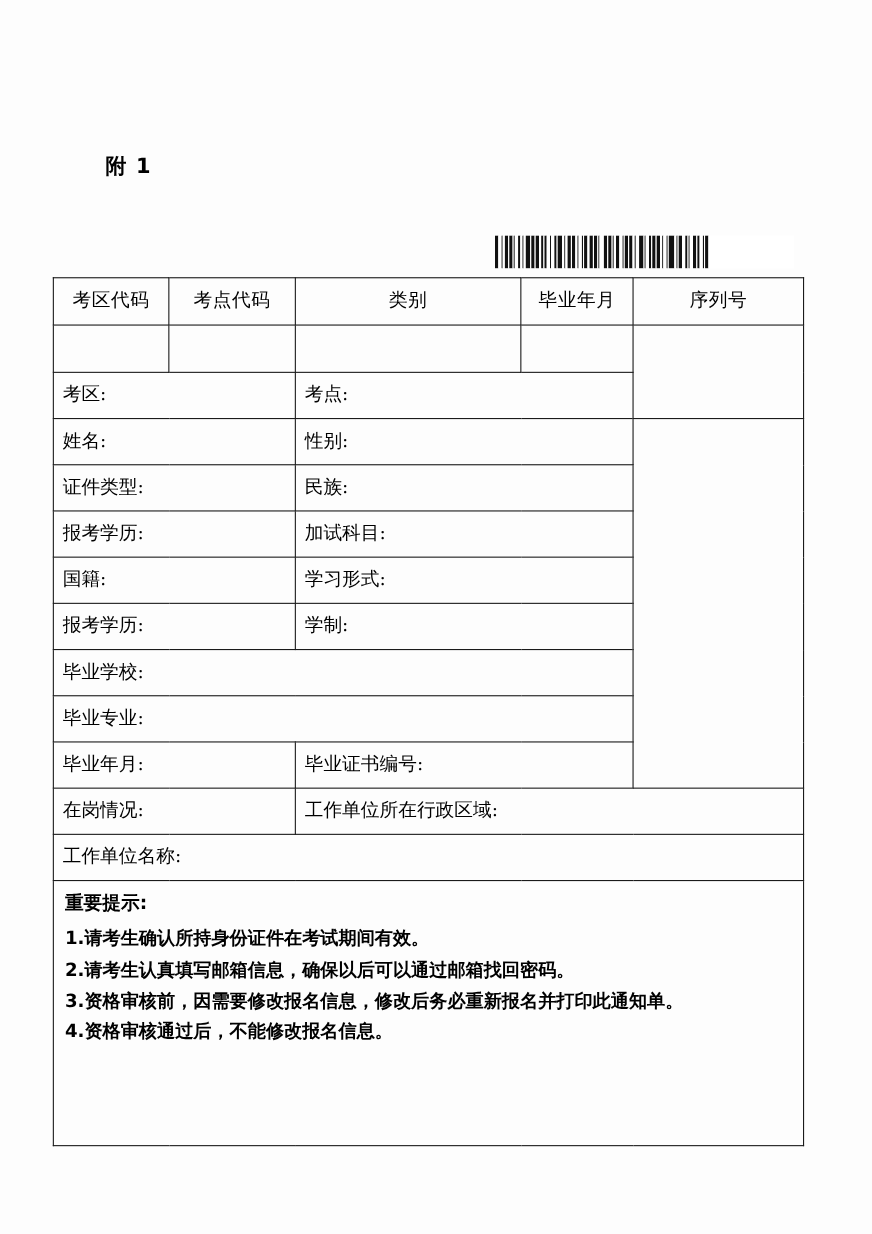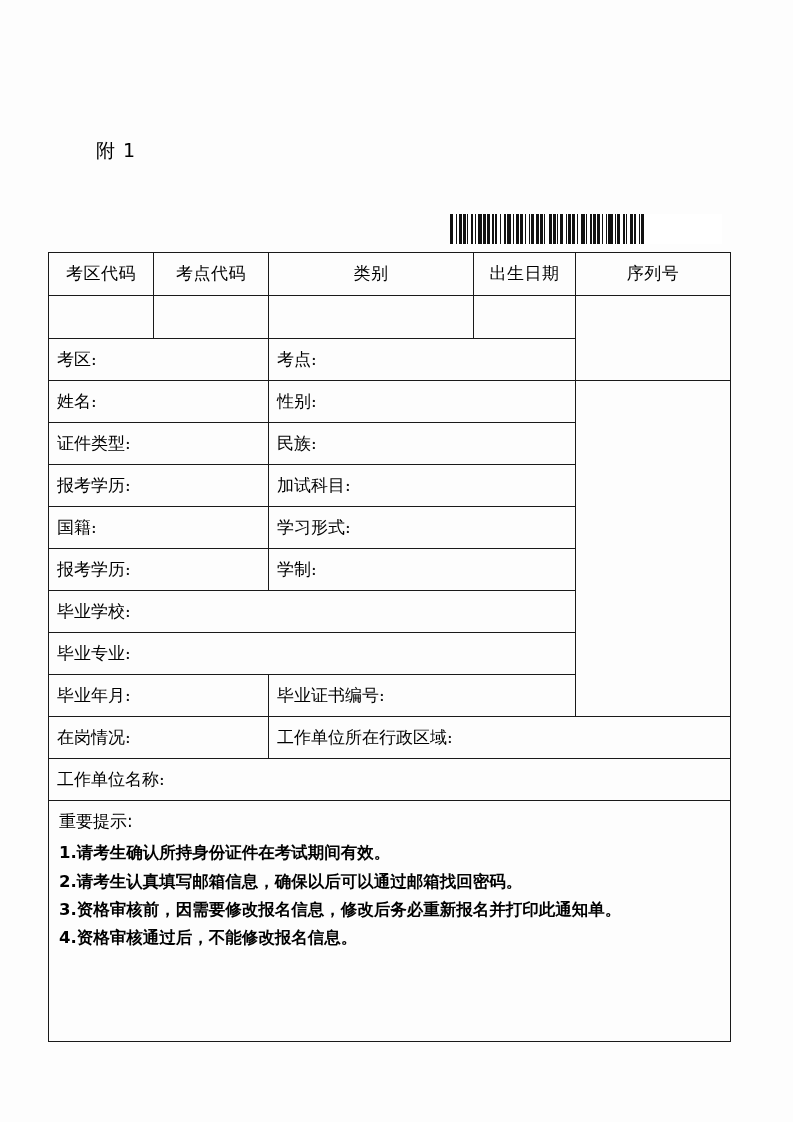--- a/index.html
+++ b/index.html
@@ -24,20 +24,21 @@
 
   
   .attach-label {
     position: absolute;
     left: 96px;
     top: 138px;
     font-size: 19px;
     font-family: "DejaVu Sans", "Liberation Sans", sans-serif;
     letter-spacing: 1px;
     white-space: nowrap;
+    font-weight: bold;
   }
 
   
   .doc-title {
     position: absolute;
     left: 170px;
     top: 166px;
     width: 462px;
     text-align: center;
     font-family: "DejaVu Sans", "Liberation Sans", sans-serif;
@@ -96,21 +97,21 @@
   td.photo-cell { border: 1px solid #1a1a1a; }
 
   
   td.notes-cell {
     vertical-align: top;
     padding: 10px 10px 10px 10px;
     height: 220px;
   }
   .notes-title {
     font-family: "DejaVu Sans", "Liberation Sans", sans-serif;
-    font-weight: normal;
+    font-weight: bold;
     font-size: 17px;
     margin-bottom: 7px;
   }
   .note-line {
     font-family: "DejaVu Sans", "Liberation Sans", sans-serif;
     font-weight: bold;
     font-size: 16.5px;
     line-height: 1.72;
     white-space: nowrap;
   }
@@ -241,21 +242,21 @@
       <col style="width:205px">
       <col style="width:102px">
       <col style="width:155px">
     </colgroup>
     <tbody>
 
       <tr>
         <td class="hdr">考区代码</td>
         <td class="hdr">考点代码</td>
         <td class="hdr">类别</td>
-        <td class="hdr">出生日期</td>
+        <td class="hdr">毕业年月</td>
         <td class="hdr">序列号</td>
       </tr>
 
       <tr class="hdr-blank">
         <td></td>
         <td></td>
         <td></td>
         <td></td>
         <td rowspan="2"></td>
       </tr>

